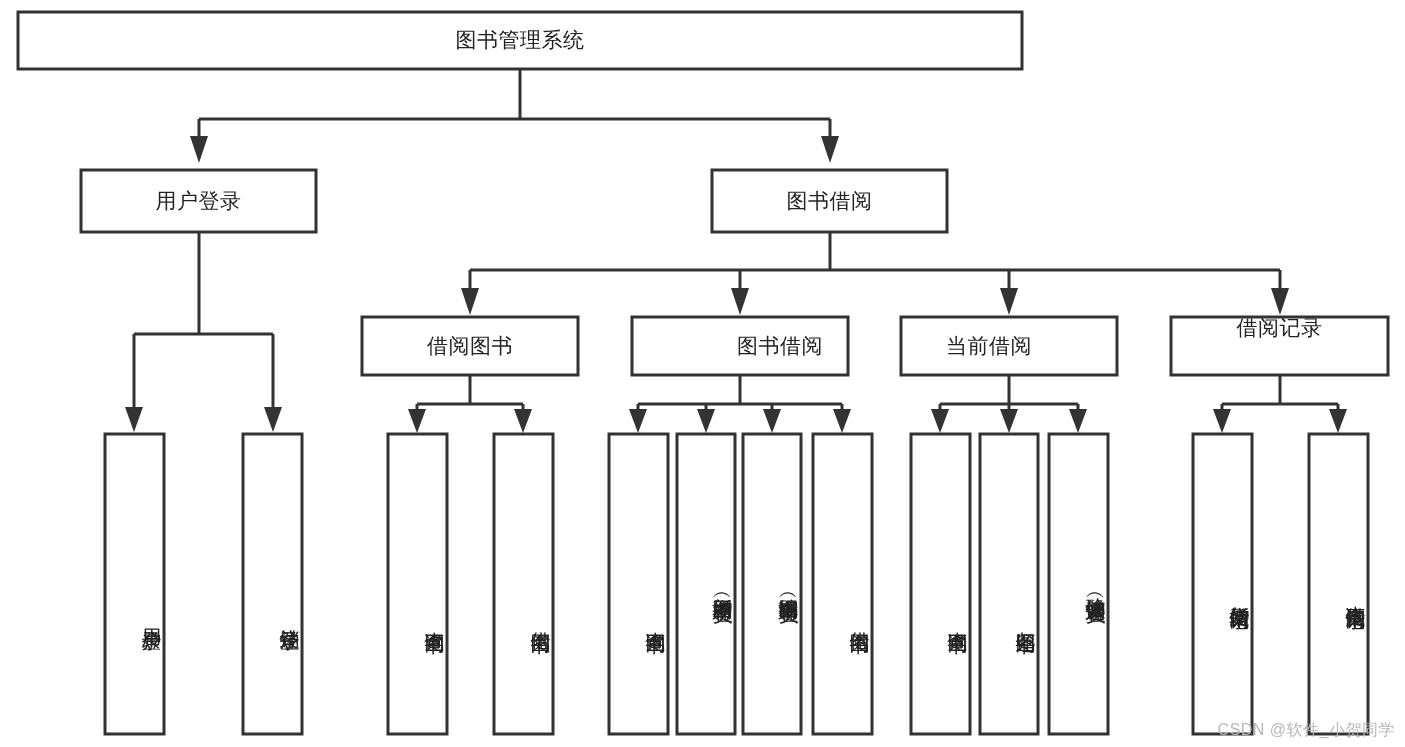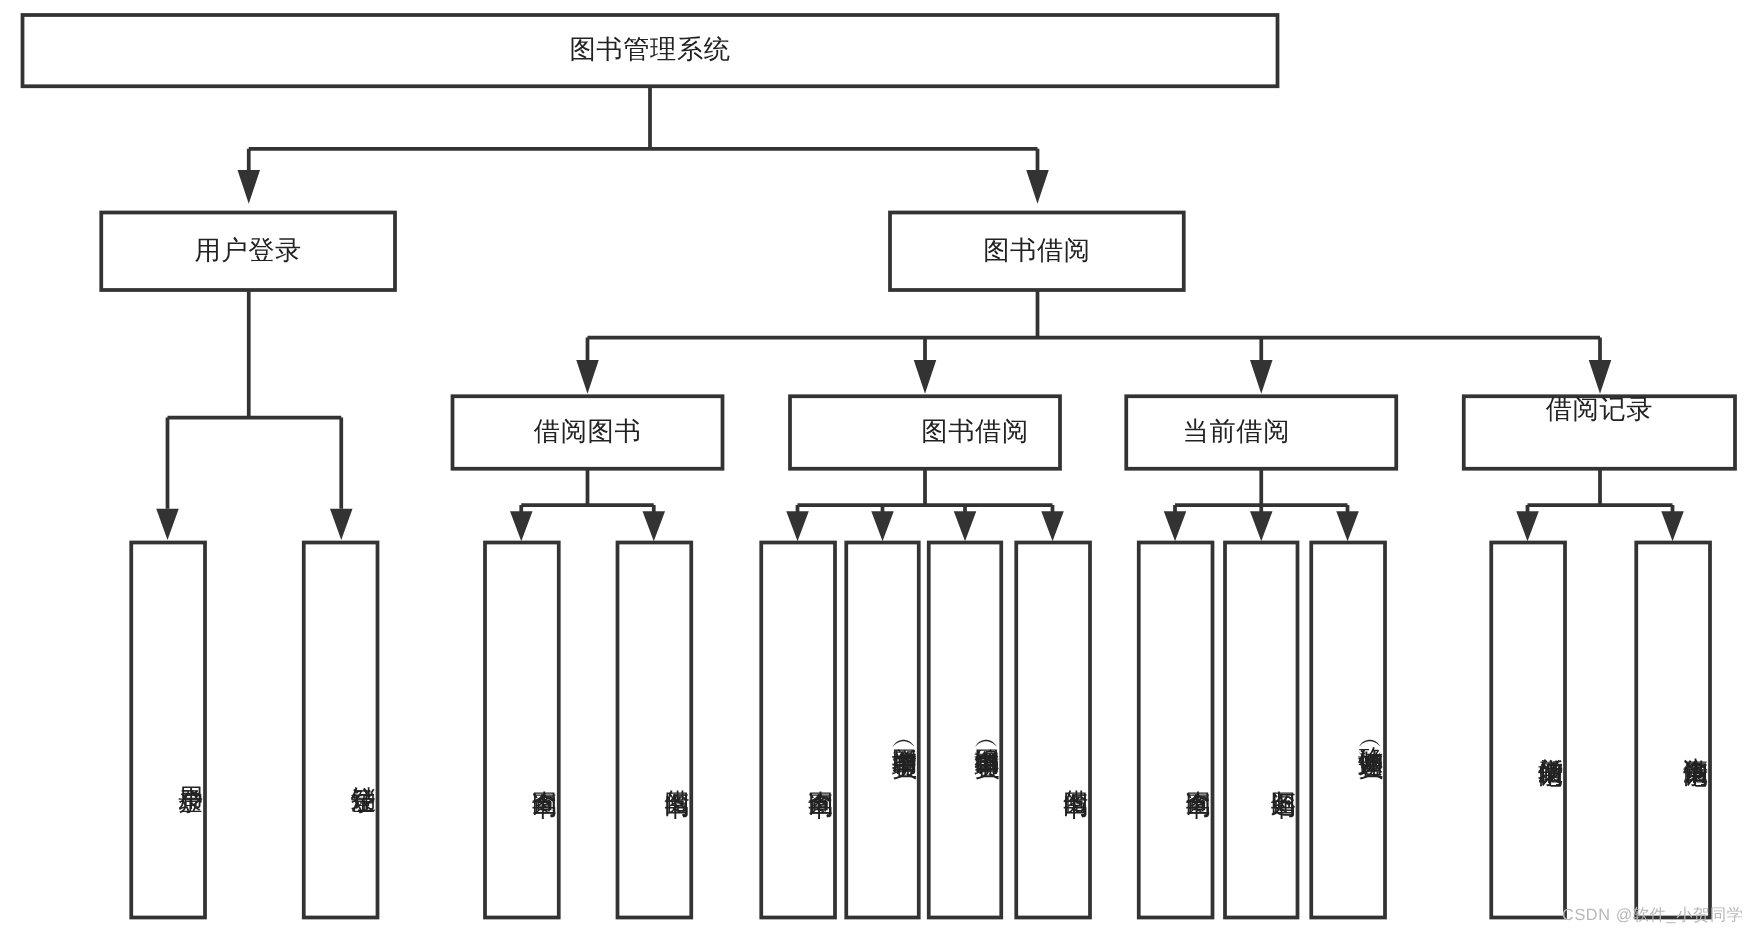--- a/index.html
+++ b/index.html
@@ -67,21 +67,21 @@
     writing-mode: vertical-rl;
     text-orientation: upright;
     white-space: nowrap;
     pointer-events: none;
   }
   .watermark {
     position: absolute;
     right: 10px;
     bottom: 6px;
     color: #b8b8b8;
-    font-size: 13px;
+    font-size: 16px;
     letter-spacing: 0.5px;
     white-space: nowrap;
   }
 </style>
 </head>
 <body>
 
 <div id="diagram-root">
 
   <svg class="tree-canvas" viewBox="0 0 1405 747" xmlns="http://www.w3.org/2000/svg">

